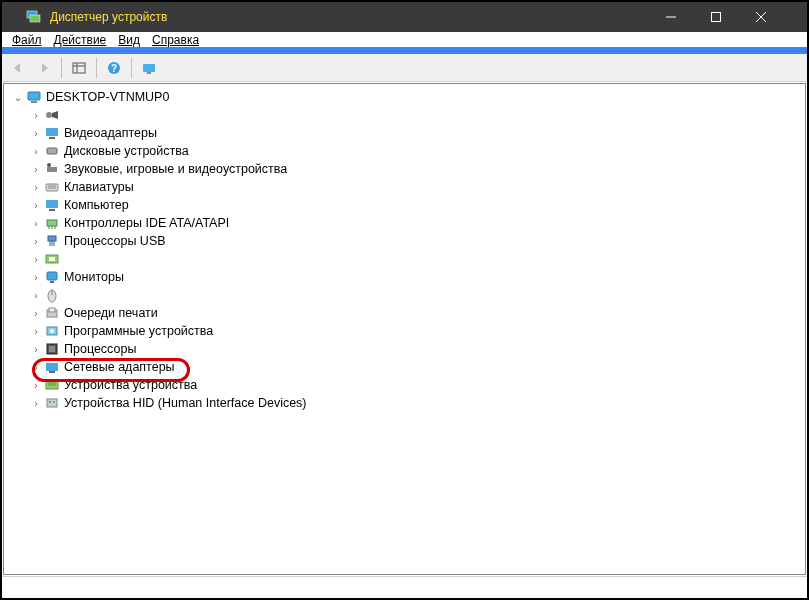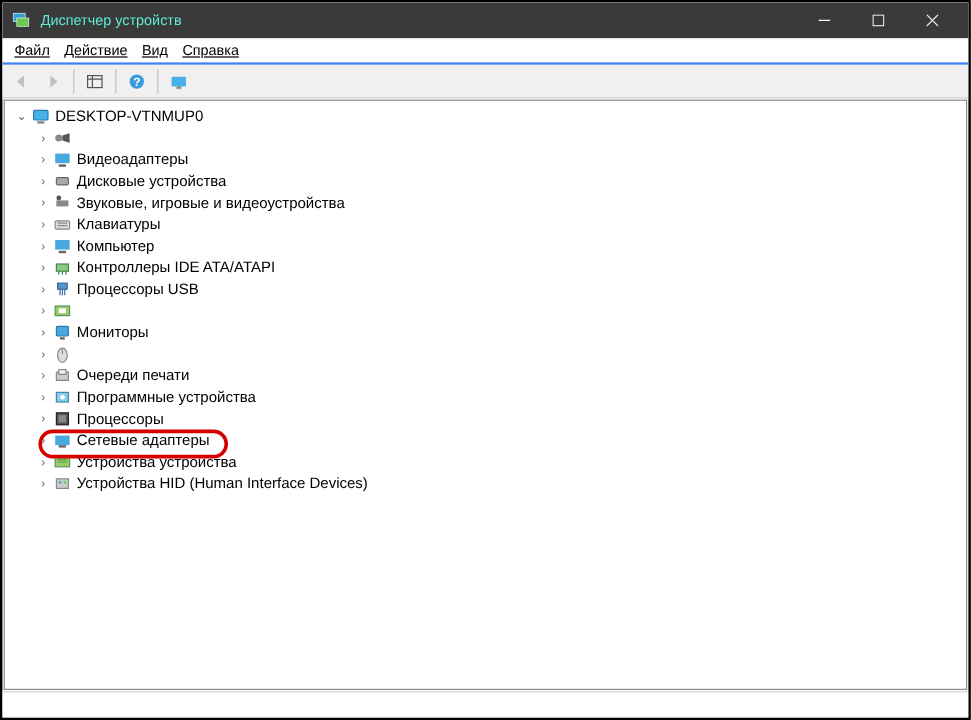--- a/index.html
+++ b/index.html
@@ -1,22 +1,22 @@
 <!DOCTYPE html>
 <html><head>
 <meta charset="utf-8">
 <style>
   * { box-sizing: border-box; margin: 0; padding: 0; }
   body { font-family: "Segoe UI", Tahoma, sans-serif; font-size: 12px; background: #fff; width: 809px; height: 600px; border: 2px solid #000; }
-  .titlebar { background: #3a3a3a; color: #5eead4; height: 30px; display: flex; align-items: center; padding: 0 8px; }
+  .titlebar { background: #3a3a3a; color: #fde047; height: 30px; display: flex; align-items: center; padding: 0 24px; }
   .titlebar .app-icon { width: 16px; height: 16px; margin-right: 8px; display: flex; align-items: center; justify-content: center; }
   .titlebar .title { flex: 1; font-size: 12px; }
   .win-controls { display: flex; height: 30px; }
   .win-btn { width: 45px; height: 30px; display: flex; align-items: center; justify-content: center; color: #fff; }
-  .menubar { background: #fff; border-bottom: 2px solid #3b82f6; height: 22px; display: flex; align-items: center; padding: 0 4px; }
+  .menubar { background: #fff; border-bottom: 7px solid #3b82f6; height: 22px; display: flex; align-items: center; padding: 0 4px; }
   .menu-item { padding: 2px 6px; font-size: 12px; cursor: default; }
   .menu-item .underline { text-decoration: underline; }
   .toolbar { background: #f0f0f0; border-bottom: 1px solid #d0d0d0; height: 28px; display: flex; align-items: center; padding: 0 4px; gap: 2px; }
   .tool-btn { width: 24px; height: 24px; display: flex; align-items: center; justify-content: center; border: 1px solid transparent; }
   .tool-sep { width: 1px; height: 20px; background: #c0c0c0; margin: 0 3px; }
   .content { position: relative; height: calc(600px - 30px - 22px - 28px - 24px - 4px); overflow: auto; padding: 4px 8px; background: #fff; border: 1px solid #888; margin: 1px; }
   .status { height: 22px; border-top: 1px solid #d0d0d0; background:#fff; }
   .tree { font-size: 12.5px; color: #000; }
   .tree-row { display: flex; align-items: center; height: 18px; white-space: nowrap; cursor: default; }
   .tree-row .expander { width: 12px; height: 12px; display: flex; align-items: center; justify-content: center; margin-right: 2px; color: #666; font-size: 10px; }

